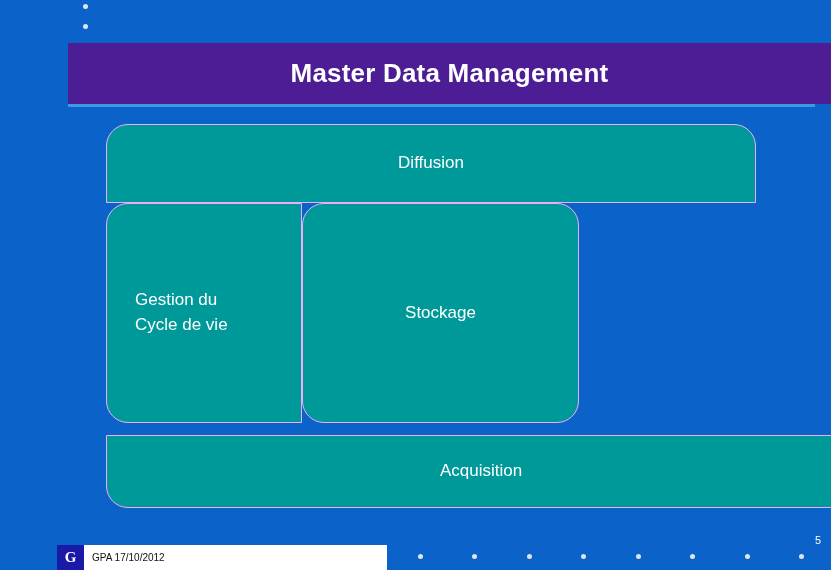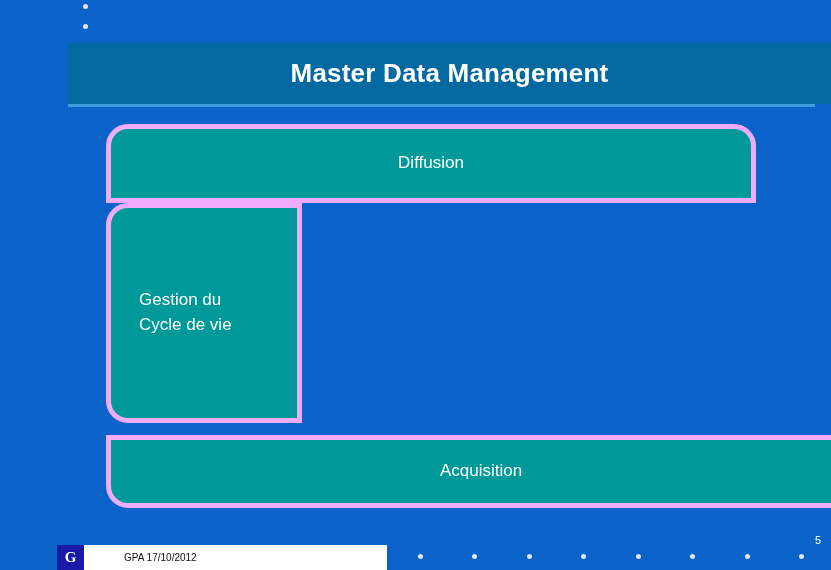--- a/index.html
+++ b/index.html
@@ -34,21 +34,21 @@
   .top-dots .d2 { left: 9px; top: 24px; }
   .top-dots .d3 { left: 9px; top: 45px; }
 
   
   .title-banner {
     position: absolute;
     left: 68px;
     top: 43px;
     width: 763px;
     height: 61px;
-    background: #0369a1;
+    background: #4c1d95;
     display: flex;
     align-items: center;
     justify-content: center;
   }
   .title-banner .title-text {
     color: #ffffff;
     font-size: 26px;
     font-weight: bold;
     letter-spacing: 0.2px;
   }
@@ -65,21 +65,21 @@
   .diagram {
     position: absolute;
     left: 106px;
     top: 124px;
     width: 650px;
     height: 384px;
   }
   .box {
     position: absolute;
     background: #009999;
-    border: 5px solid #f0abfc;
+    border: 1px solid #f0abfc;
     color: #ffffff;
     font-size: 17px;
     display: flex;
     align-items: center;
     justify-content: center;
     text-align: center;
     line-height: 1.45;
     box-sizing: border-box;
   }
 
@@ -155,21 +155,20 @@
     color: #ffffff;
     font-size: 15px;
     font-weight: bold;
     font-family: "Liberation Serif", serif;
     flex: 0 0 auto;
   }
   .footer-date {
     color: #111111;
     font-size: 10px;
     padding-left: 8px;
-    margin-left: 32px;
   }
   .footer-dots {
     position: absolute;
     left: 400px;
     top: 545px;
     width: 431px;
     height: 25px;
   }
   .footer-dots .fdot {
     position: absolute;
@@ -199,20 +198,23 @@
     <span>Diffusion</span>
   </div>
 
   <div class="box box-gestion">
     <span>
       <span>Gestion du</span><br>
       <span>Cycle de vie</span>
     </span>
   </div>
 
+  <div class="box box-stockage">
+    <span>Stockage</span>
+  </div>
 
 
   <div class="box box-acquisition">
     <span>Acquisition</span>
   </div>
 </div>
 
 <div class="slide-number">5</div>
 
 <div class="footer-bar">

